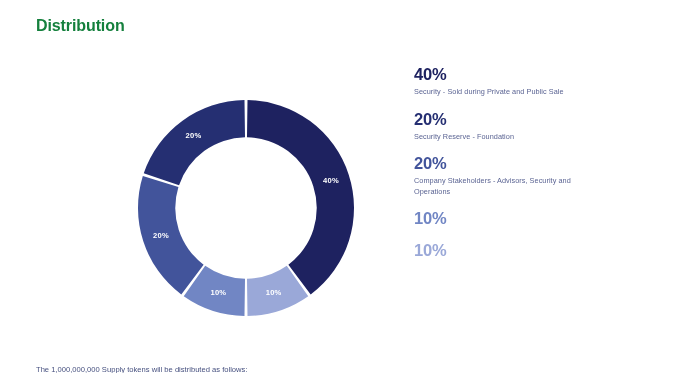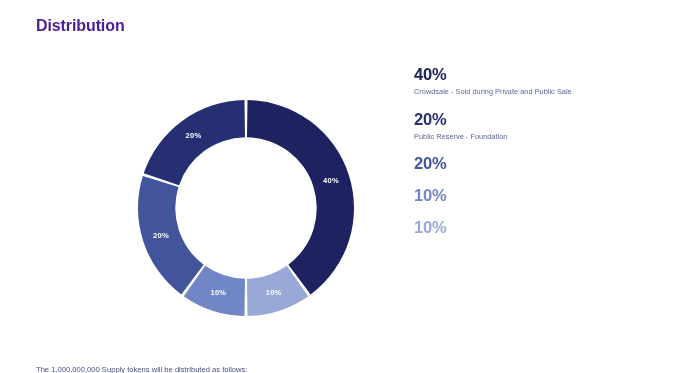--- a/index.html
+++ b/index.html
@@ -97,48 +97,49 @@
     line-height: 11px;
     color: #46507f;
     white-space: nowrap;
   }
 </style>
 </head>
 <body style="background: rgb(255, 255, 255);">
 
 <div class="slide">
 
-  <div class="page-title" style="color: #4c1d95;">Distribution</div>
+  <div class="page-title" style="color: #15803d;">Distribution</div>
 
   <div class="chart-area">
     <svg id="donut-svg" viewBox="0 0 228 228">
         <path d="M 115.5079154766277 6.010527406995138 A 108 108 0 0 1 178.6945486396833 200.4789880624632 L 156.37492935899257 170.6437371809134 A 70.74000000000001 70.74000000000001 0 0 0 114.98768463719114 43.2668954515818 Z" fill="#1e2260"></path>
         <text x="198.99592086129786" y="86.38315121271094" class="slice-label" fill="#ffffff">40%</text>
         <path d="M 176.25469014633765 202.2516490201939 A 108 108 0 0 1 115.50791547662774 221.98947259300485 L 114.98768463719118 184.7331045484182 A 70.74000000000001 70.74000000000001 0 0 0 154.77682204585116 171.804830108227 Z" fill="#9aa8d8"></path>
         <text x="141.61684878728906" y="198.99592086129786" class="slice-label" fill="#ffffff">10%</text>
         <path d="M 112.49208452337231 221.98947259300485 A 108 108 0 0 1 51.74530985366237 202.2516490201939 L 73.22317795414885 171.804830108227 A 70.74000000000001 70.74000000000001 0 0 0 113.01231536280886 184.7331045484182 Z" fill="#7186c4"></path>
         <text x="86.38315121271096" y="198.9959208612979" class="slice-label" fill="#ffffff">10%</text>
         <path d="M 49.30545136031674 200.4789880624632 A 108 108 0 0 1 10.829936890786868 82.06353059524301 L 46.42360866346539 93.08161253988418 A 70.74000000000001 70.74000000000001 0 0 0 71.62507064100745 170.6437371809134 Z" fill="#42549b"></path>
         <text x="29.004079138702124" y="141.61684878728906" class="slice-label" fill="#ffffff">20%</text>
         <path d="M 11.761879907504806 79.19530491510477 A 108 108 0 0 1 112.49208452337228 6.010527406995138 L 113.01231536280885 43.2668954515818 A 70.74000000000001 70.74000000000001 0 0 0 47.034031339415634 91.20292471939362 Z" fill="#252f72"></path>
         <text x="61.469632002621665" y="41.698151212710954" class="slice-label" fill="#ffffff">20%</text>
       </svg>
   </div>
 
   <div class="legend" id="legend-root">
       <div class="legend-item">
         <div class="legend-pct" style="color: rgb(30, 34, 96);">40%</div>
-        <div class="legend-desc">Crowdsale - Sold during Private and Public Sale</div>
+        <div class="legend-desc">Security - Sold during Private and Public Sale</div>
       </div>
       <div class="legend-item">
         <div class="legend-pct" style="color: rgb(37, 47, 114);">20%</div>
-        <div class="legend-desc">Public Reserve - Foundation</div>
+        <div class="legend-desc">Security Reserve - Foundation</div>
       </div>
       <div class="legend-item">
         <div class="legend-pct" style="color: rgb(66, 84, 155);">20%</div>
+        <div class="legend-desc">Company Stakeholders - Advisors, Security and Operations</div>
       </div>
       <div class="legend-item">
         <div class="legend-pct" style="color: rgb(113, 134, 196);">10%</div>
       </div>
       <div class="legend-item">
         <div class="legend-pct" style="color: rgb(154, 168, 216);">10%</div>
       </div>
     </div>
 
   <div class="bottom-caption">The 1,000,000,000 Supply tokens will be distributed as follows:</div>

